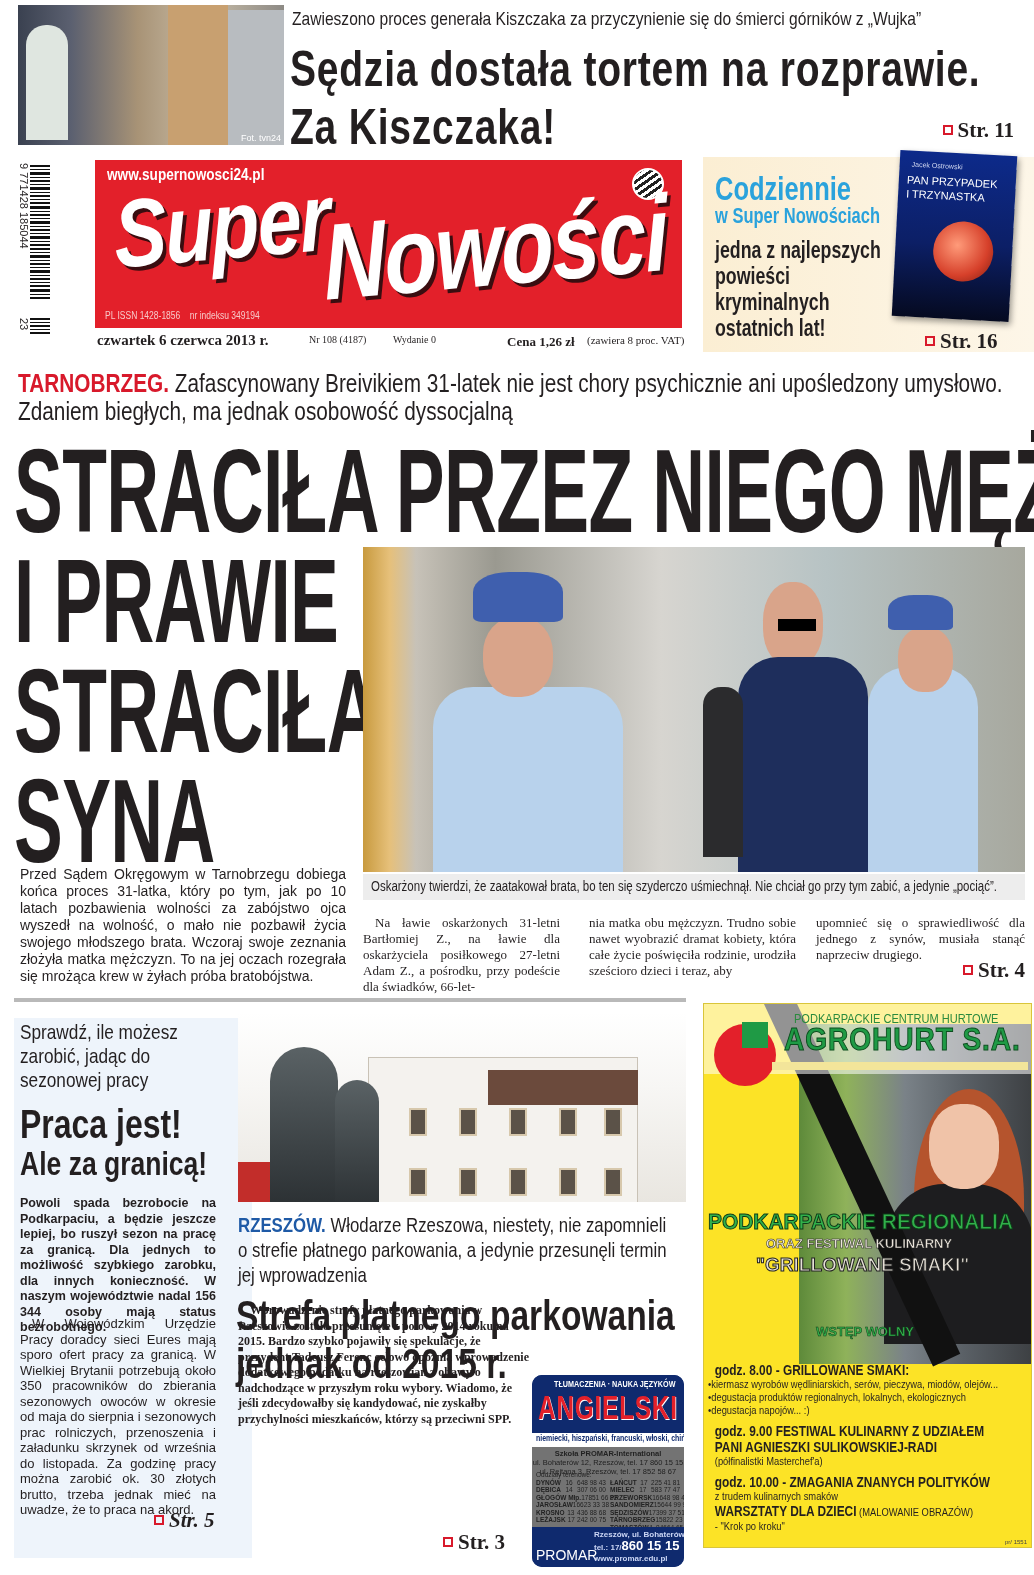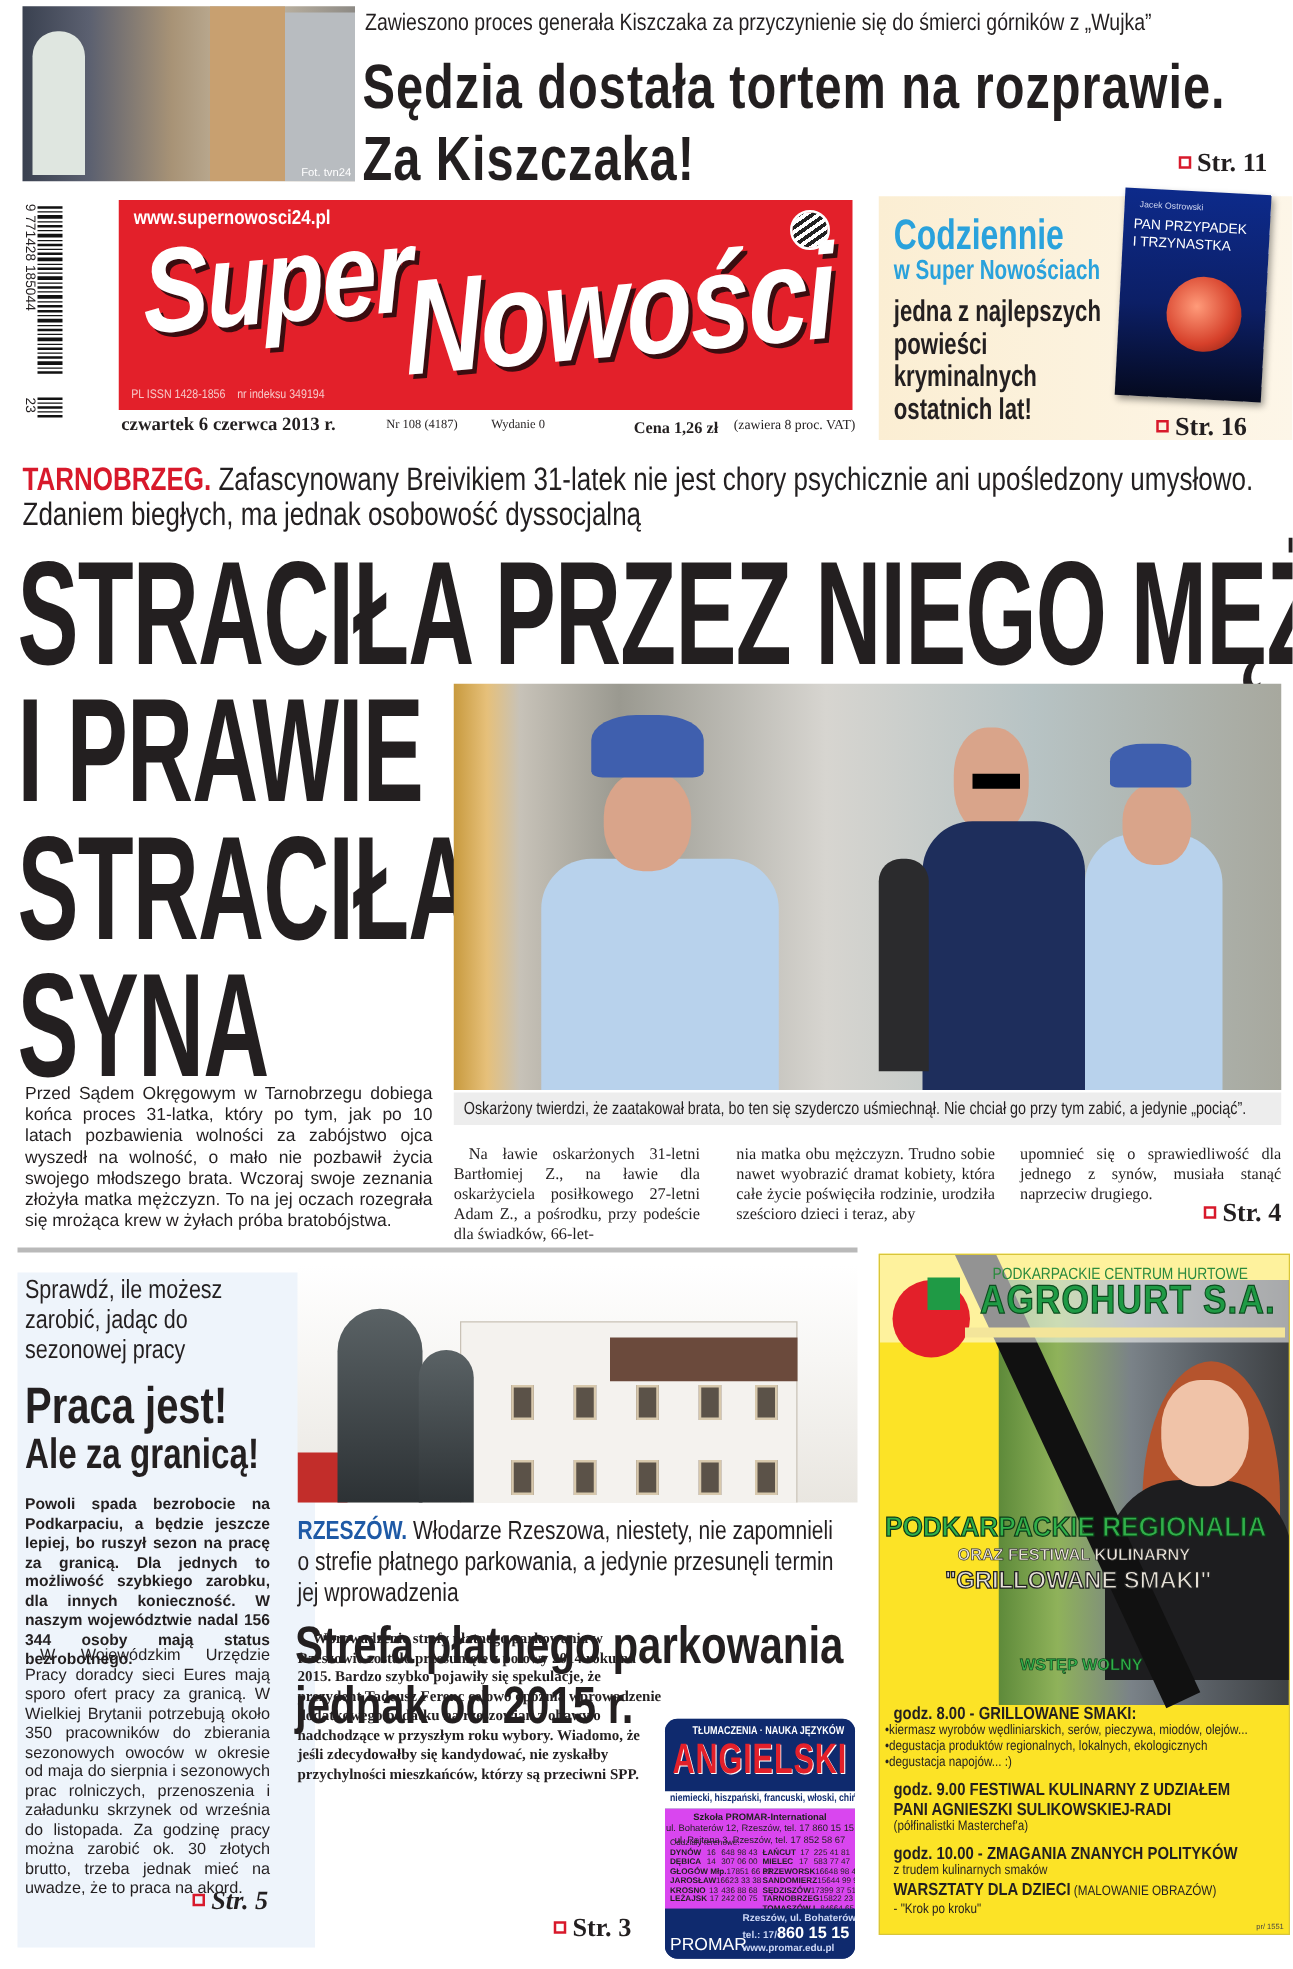--- a/index.html
+++ b/index.html
@@ -95,21 +95,21 @@
   #rz-body { left: 238px; top: 1303px; width: 292px; font-size: 12px; line-height: 15.5px; text-indent: 12px; font-weight: bold; }
   #rz-str { left: 443px; top: 1530px; font-size: 21px; }
 
   
   #promar { left: 532px; top: 1375px; width: 152px; height: 192px; background: #0f2a6e; border-radius: 10px; overflow: hidden; }
   #promar-top { left: 0; top: 0; width: 152px; height: 58px; background: #0f2a6e; }
   #promar-kick { left: 22px; top: 4px; color: #fff; font-size: 9px; font-weight: bold; transform: scaleX(0.8); }
   #promar-angielski { left: 6px; top: 13px; color: #e3202a; font-size: 34px; font-weight: bold; transform: scaleX(0.72); letter-spacing: 1px; text-shadow: 1px 1px 0 #fff; }
   #promar-langs { left: 0; top: 58px; width: 152px; height: 14px; background: #fff; color: #0f2a6e; font-size: 8.5px; font-weight: bold; padding-left: 4px; }
   #promar-langs span { display:inline-block; transform: scaleX(0.82); transform-origin:left top; white-space: nowrap; }
-  #promar-mid { left: 0; top: 72px; width: 152px; height: 80px; background: #d946ef; }
+  #promar-mid { left: 0; top: 72px; width: 152px; height: 80px; background: #737373; }
   #promar-school { left: 0; top: 2px; width: 152px; text-align: center; font-size: 7.5px; line-height: 9px; color: #222; }
   #promar-table { left: 4px; top: 24px; width: 144px; font-size: 6.5px; line-height: 7.5px; color: #222; }
   #promar-table .row { display:flex; justify-content: space-between; white-space: nowrap; }
   #promar-table .half { width: 70px; display:flex; justify-content: space-between; }
   #promar-bottom { left: 0; top: 152px; width: 152px; height: 40px; background: #0f2a6e; }
   #promar-logo { left: 4px; top: 20px; color: #fff; font-size: 14px; }
   #promar-addr { left: 62px; top: 2px; color: #cbd6f5; font-size: 8px; font-weight: bold; line-height: 11px; white-space: nowrap; }
   #promar-tel { font-size: 13px; color: #fff; }
 
   

